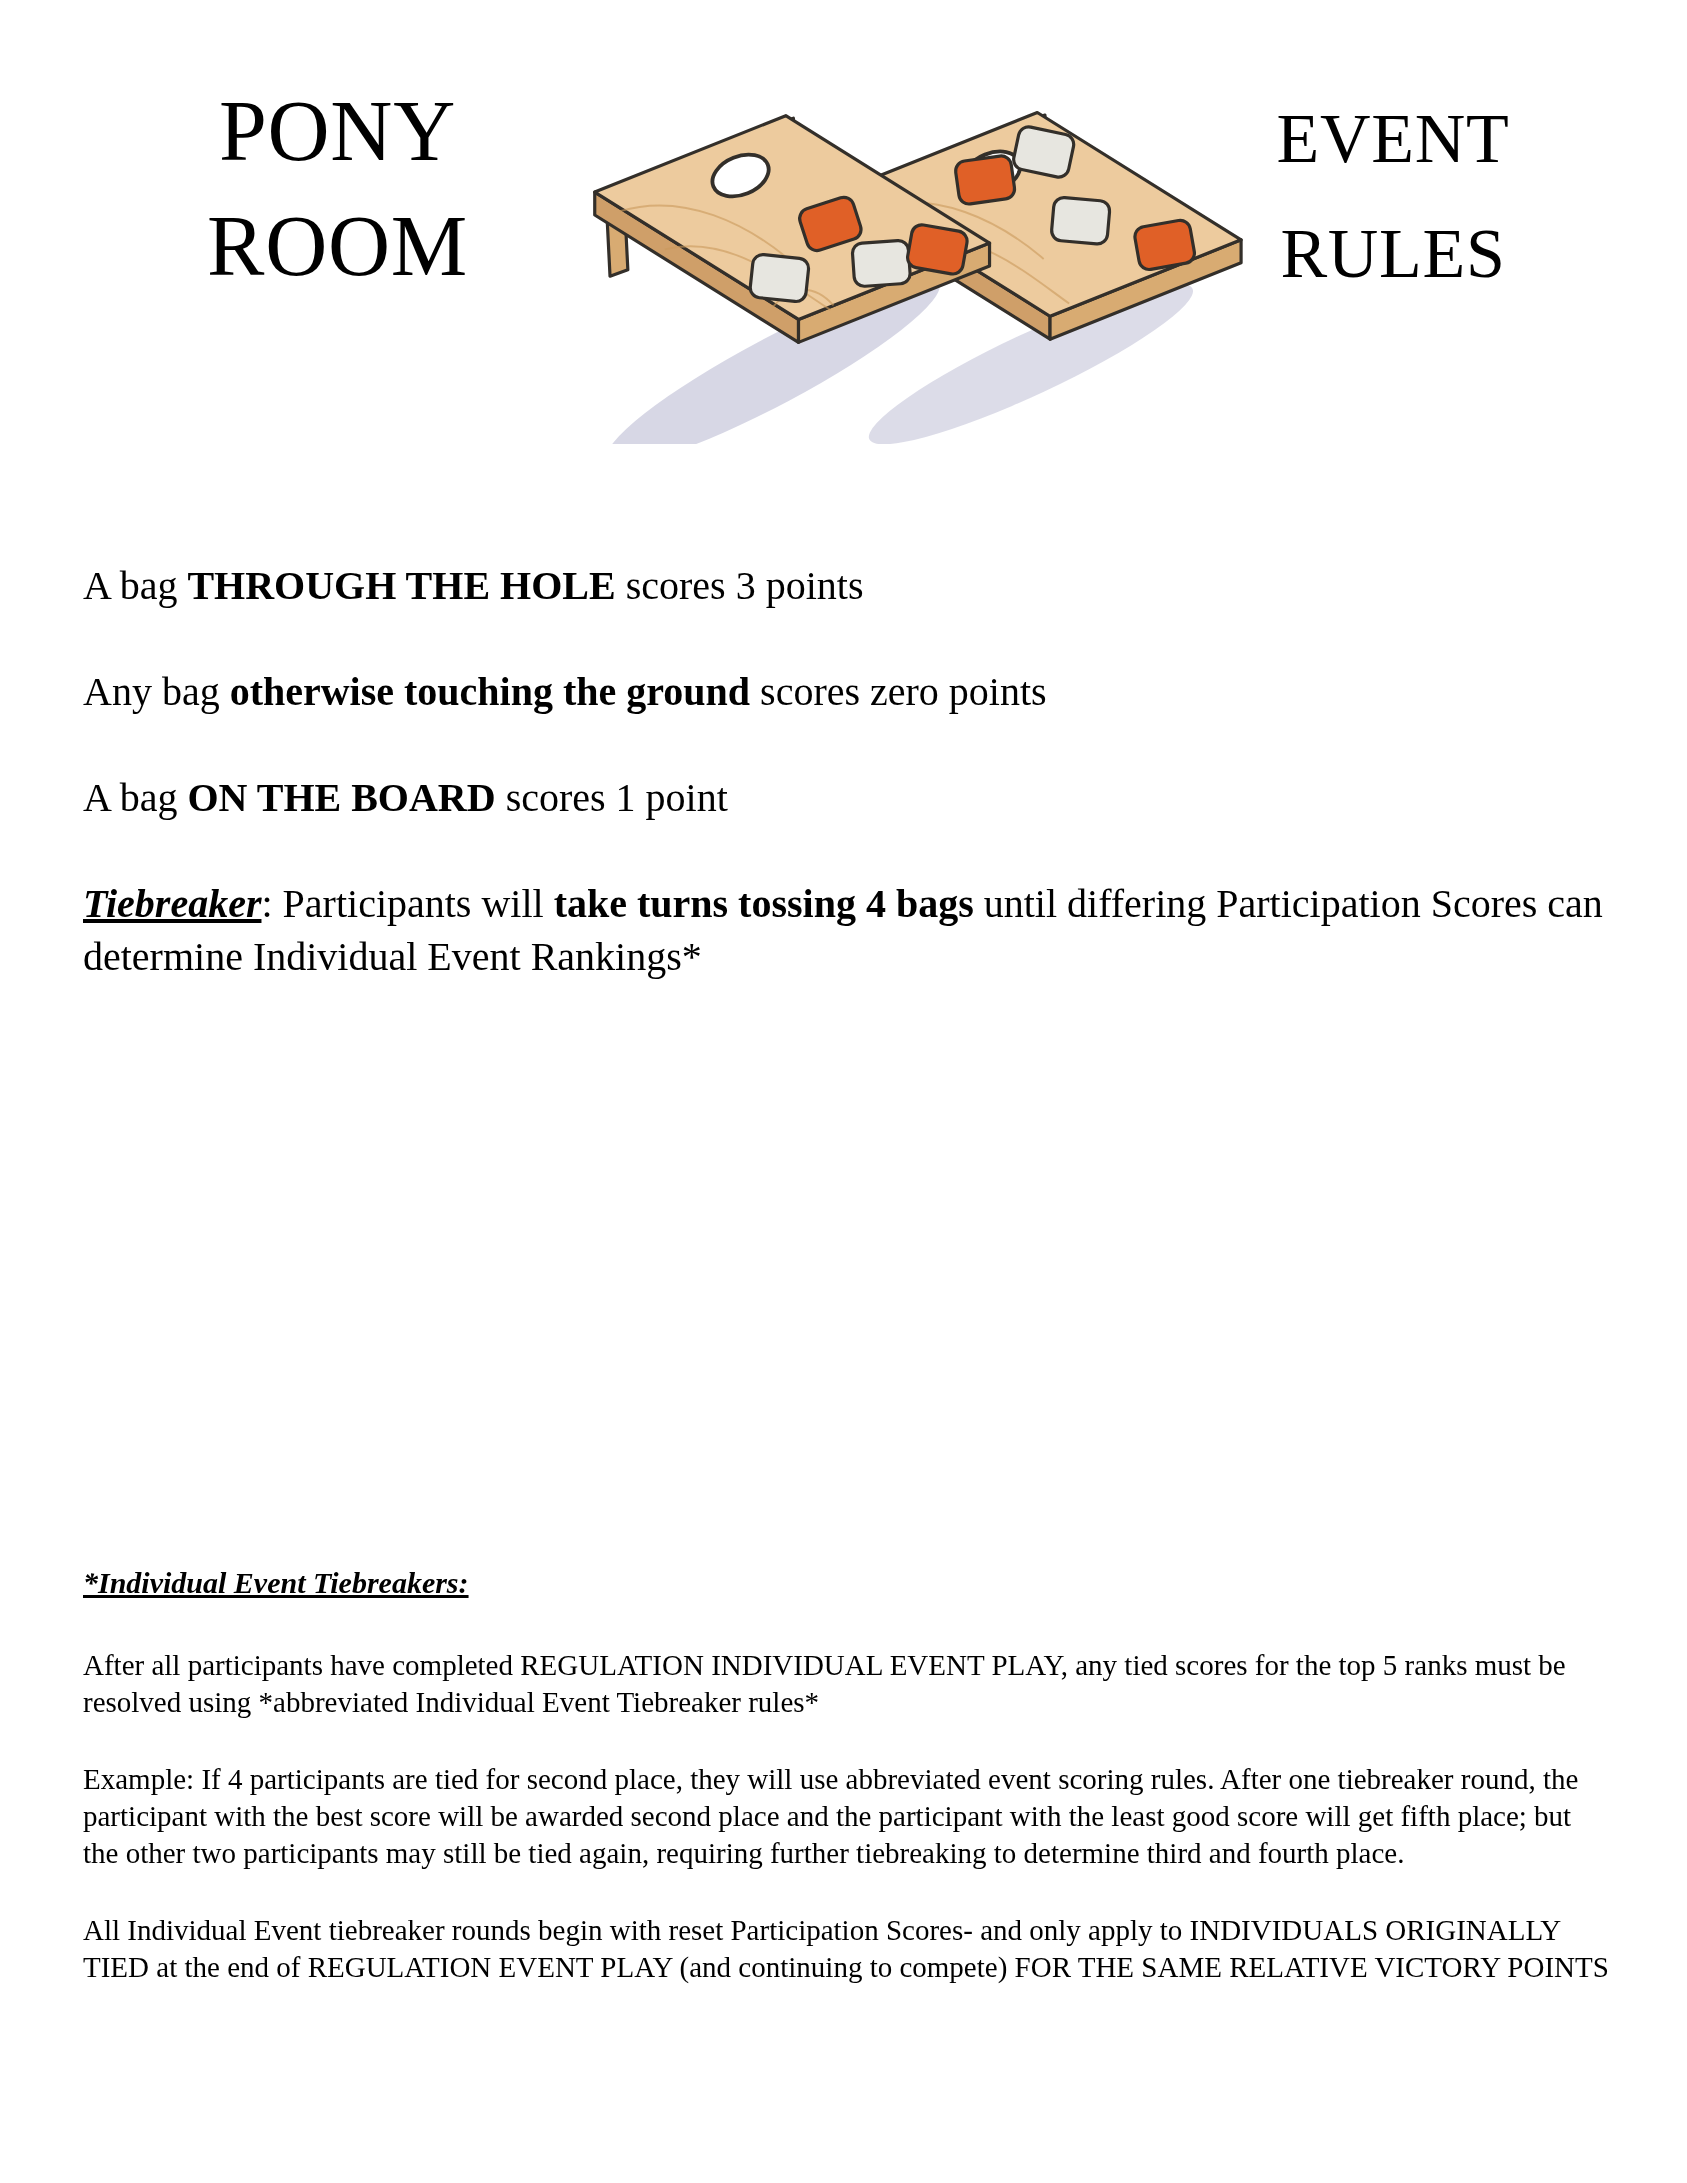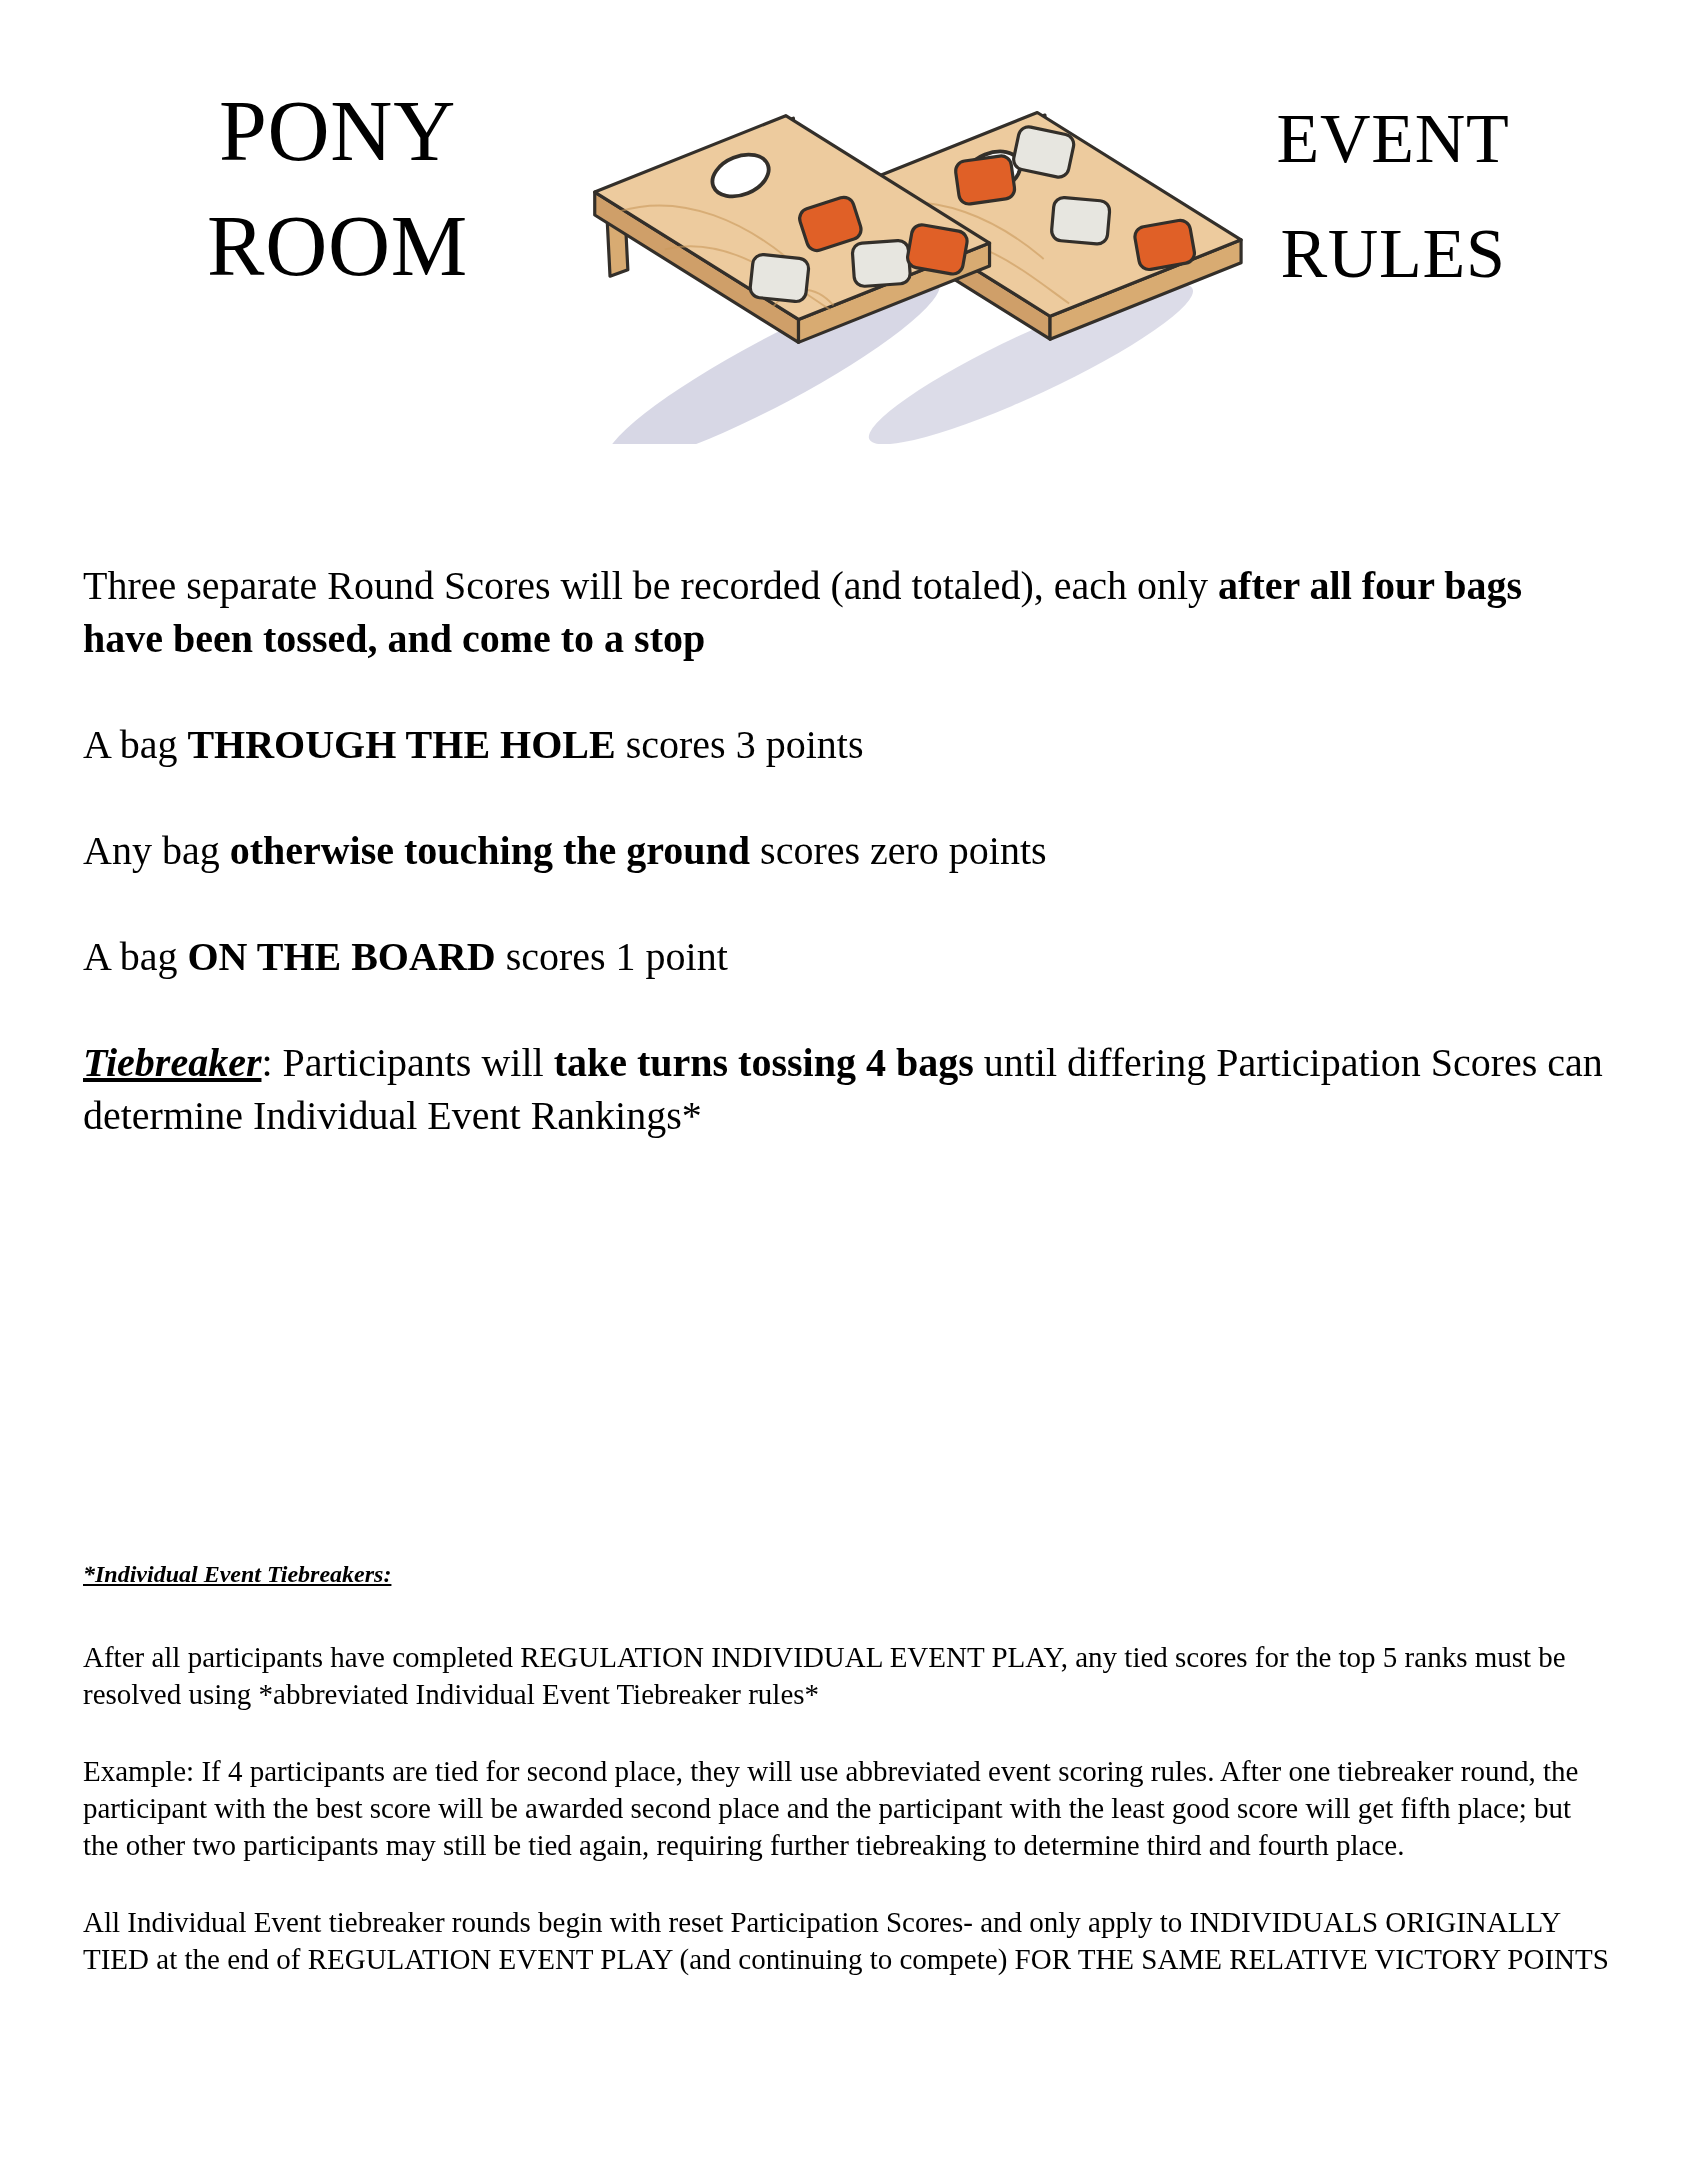--- a/index.html
+++ b/index.html
@@ -32,21 +32,21 @@
   .rules{
     position:absolute;left:83px;top:559px;width:1528px;
     font-size:40px;line-height:53px;
   }
   .rules p{margin:0 0 53px 0;}
   
   .footnotes{
     position:absolute;left:83px;top:1548px;width:1528px;
     font-size:29px;line-height:37px;
   }
-  .footnotes .fn-heading{margin:8px 0 46px 0;font-size:24px;}
+  .footnotes .fn-heading{margin:16px 0 46px 0;font-size:30px;}
   .footnotes p{margin:0 0 40px 0;}
   
   .b{font-weight:bold;}
   .i{font-style:italic;text-decoration:underline;}
   .u{}
 </style>
 </head>
 <body>
 
 <div class="page">
@@ -111,21 +111,20 @@
     </svg>
   </div>
 
   <div class="title-right">
     <span class="title-line">EVENT</span>
     <span class="title-line">RULES</span>
   </div>
 
   <div class="rules">
 
-    <p><span>Three separate Round Scores will be recorded (and totaled), each only </span><span class="b">after all four bags have been tossed, and come to a stop</span></p>
 
     <p><span>A bag </span><span class="b">THROUGH THE HOLE</span><span> scores 3 points</span></p>
 
     <p><span>Any bag </span><span class="b">otherwise touching the ground</span><span> scores zero points</span></p>
 
     <p><span>A bag </span><span class="b">ON THE BOARD</span><span> scores 1 point</span></p>
 
     <p><span class="b i">Tiebreaker</span><span>: Participants will </span><span class="b u">take turns tossing 4 bags</span><span> until differing Participation Scores can determine Individual Event Rankings*</span></p>
   </div>
 

